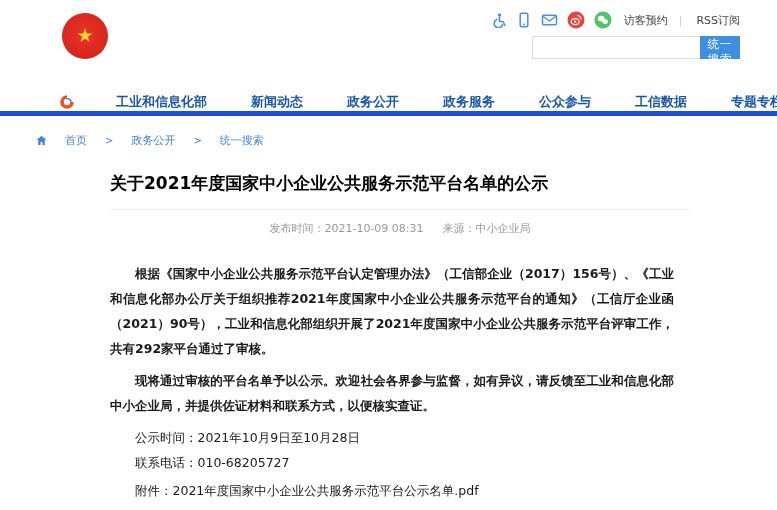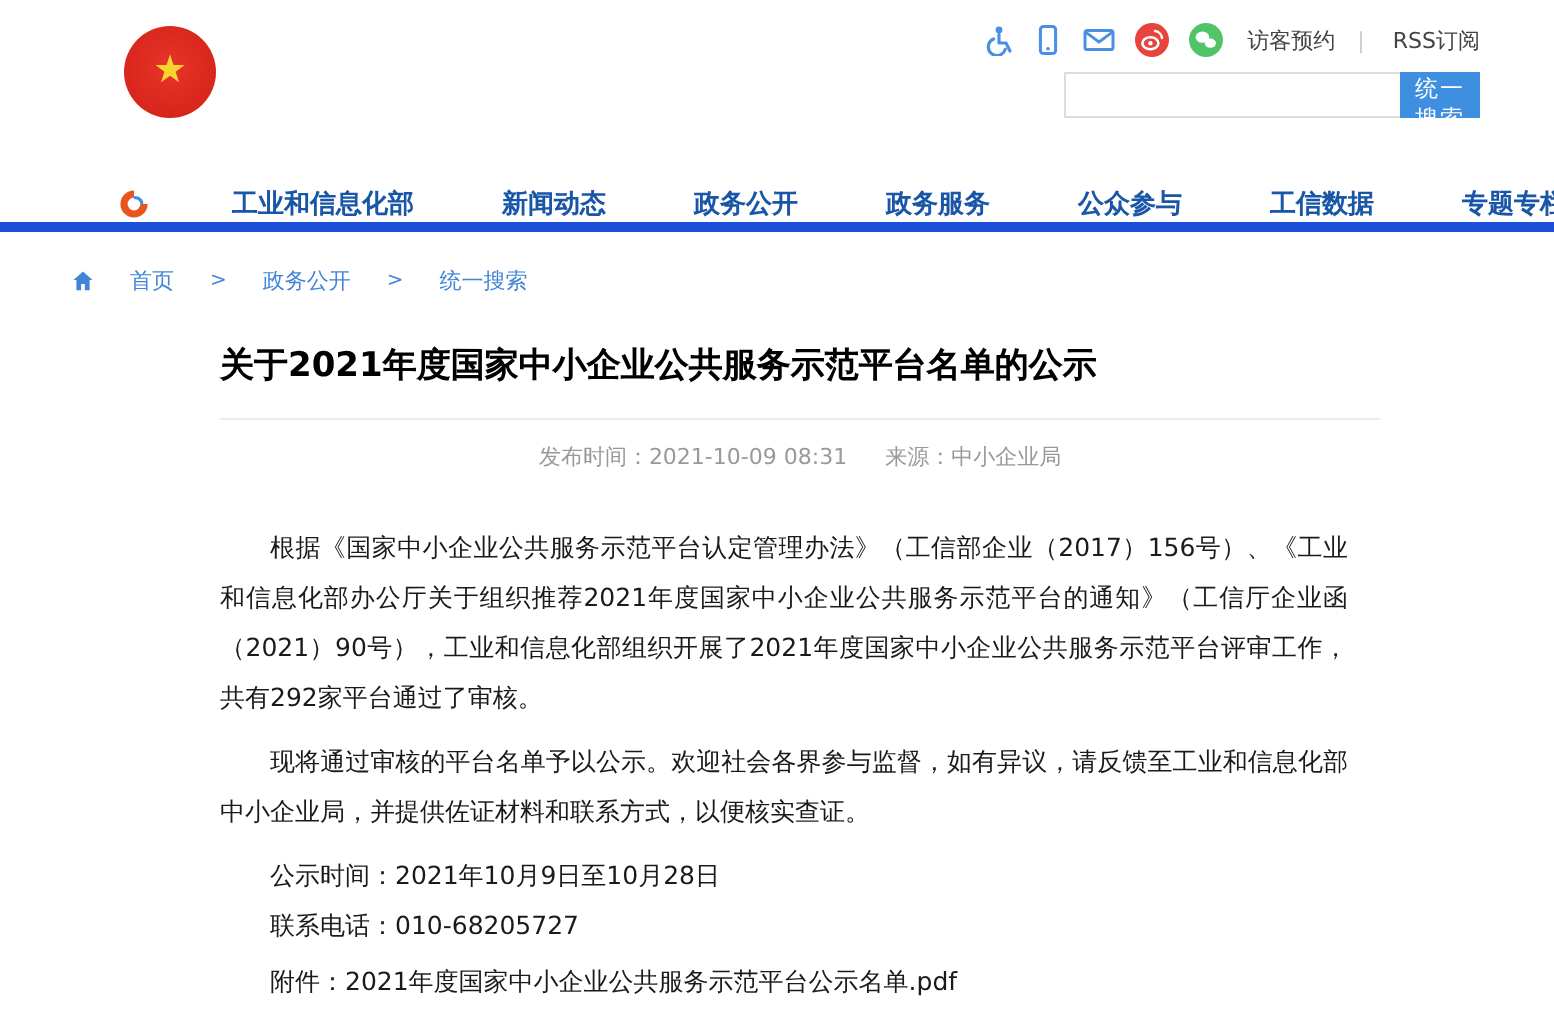--- a/index.html
+++ b/index.html
@@ -40,21 +40,21 @@
   .crumb{cursor:pointer;white-space:nowrap;}
   .crumb-sep{color:#4285d7;font-size:10px;}
   .home-icon{display:flex;align-items:center;cursor:pointer;}
 
   
   .article{margin:0 0 0 110px;width:580px;}
   .article-title{font-size:17px;font-weight:bold;color:#000;text-align:left;margin-top:23px;line-height:1.3;}
   .meta-divider{border:none;border-top:1px solid #ececec;margin:15px 0 0 0;}
   .meta{display:flex;justify-content:center;gap:19px;margin-top:11px;font-size:11px;color:#999;}
   .body{margin-top:25px;font-size:12.5px;line-height:25px;color:#1a1a1a;text-align:justify;}
-  .body p{margin:0 16px 7px 0;text-indent:2em;}
+  .body p{margin:0 16px 7px 0;text-indent:2em;font-weight:bold;}
   .line{text-indent:2em;}
   .line-notice{margin-bottom:0;}
   .line-contact{margin-bottom:3px;}
   .line-attach{margin-bottom:0;cursor:pointer;}
   .signature{margin-top:6px;text-align:right;font-size:12.5px;line-height:24px;color:#1a1a1a;}
   .sig-dept{padding-right:22px;}
 </style>
 </head>
 <body>
 

